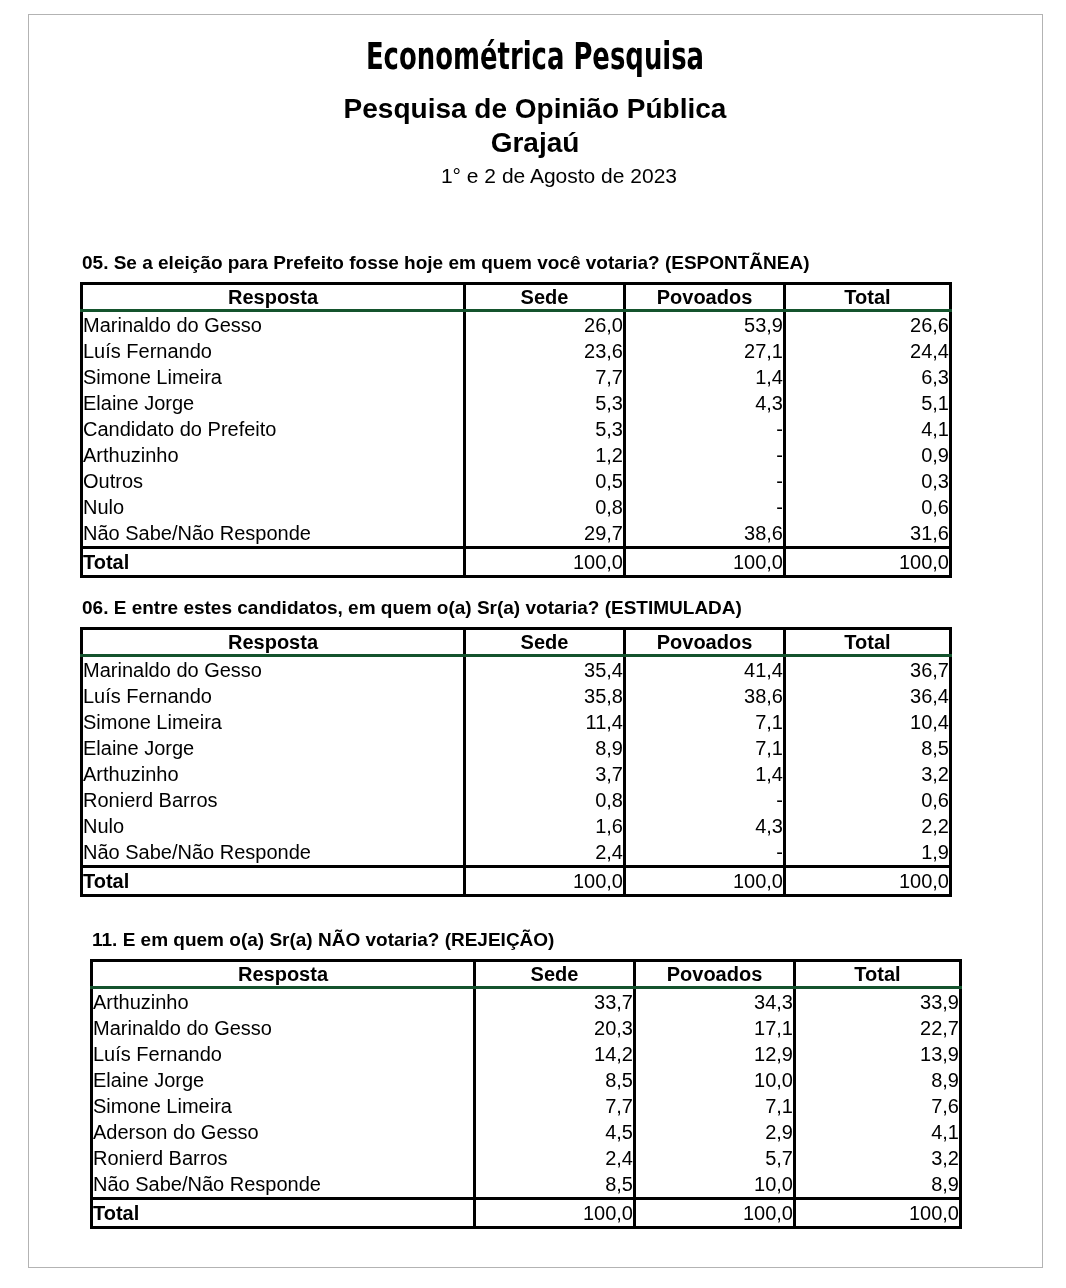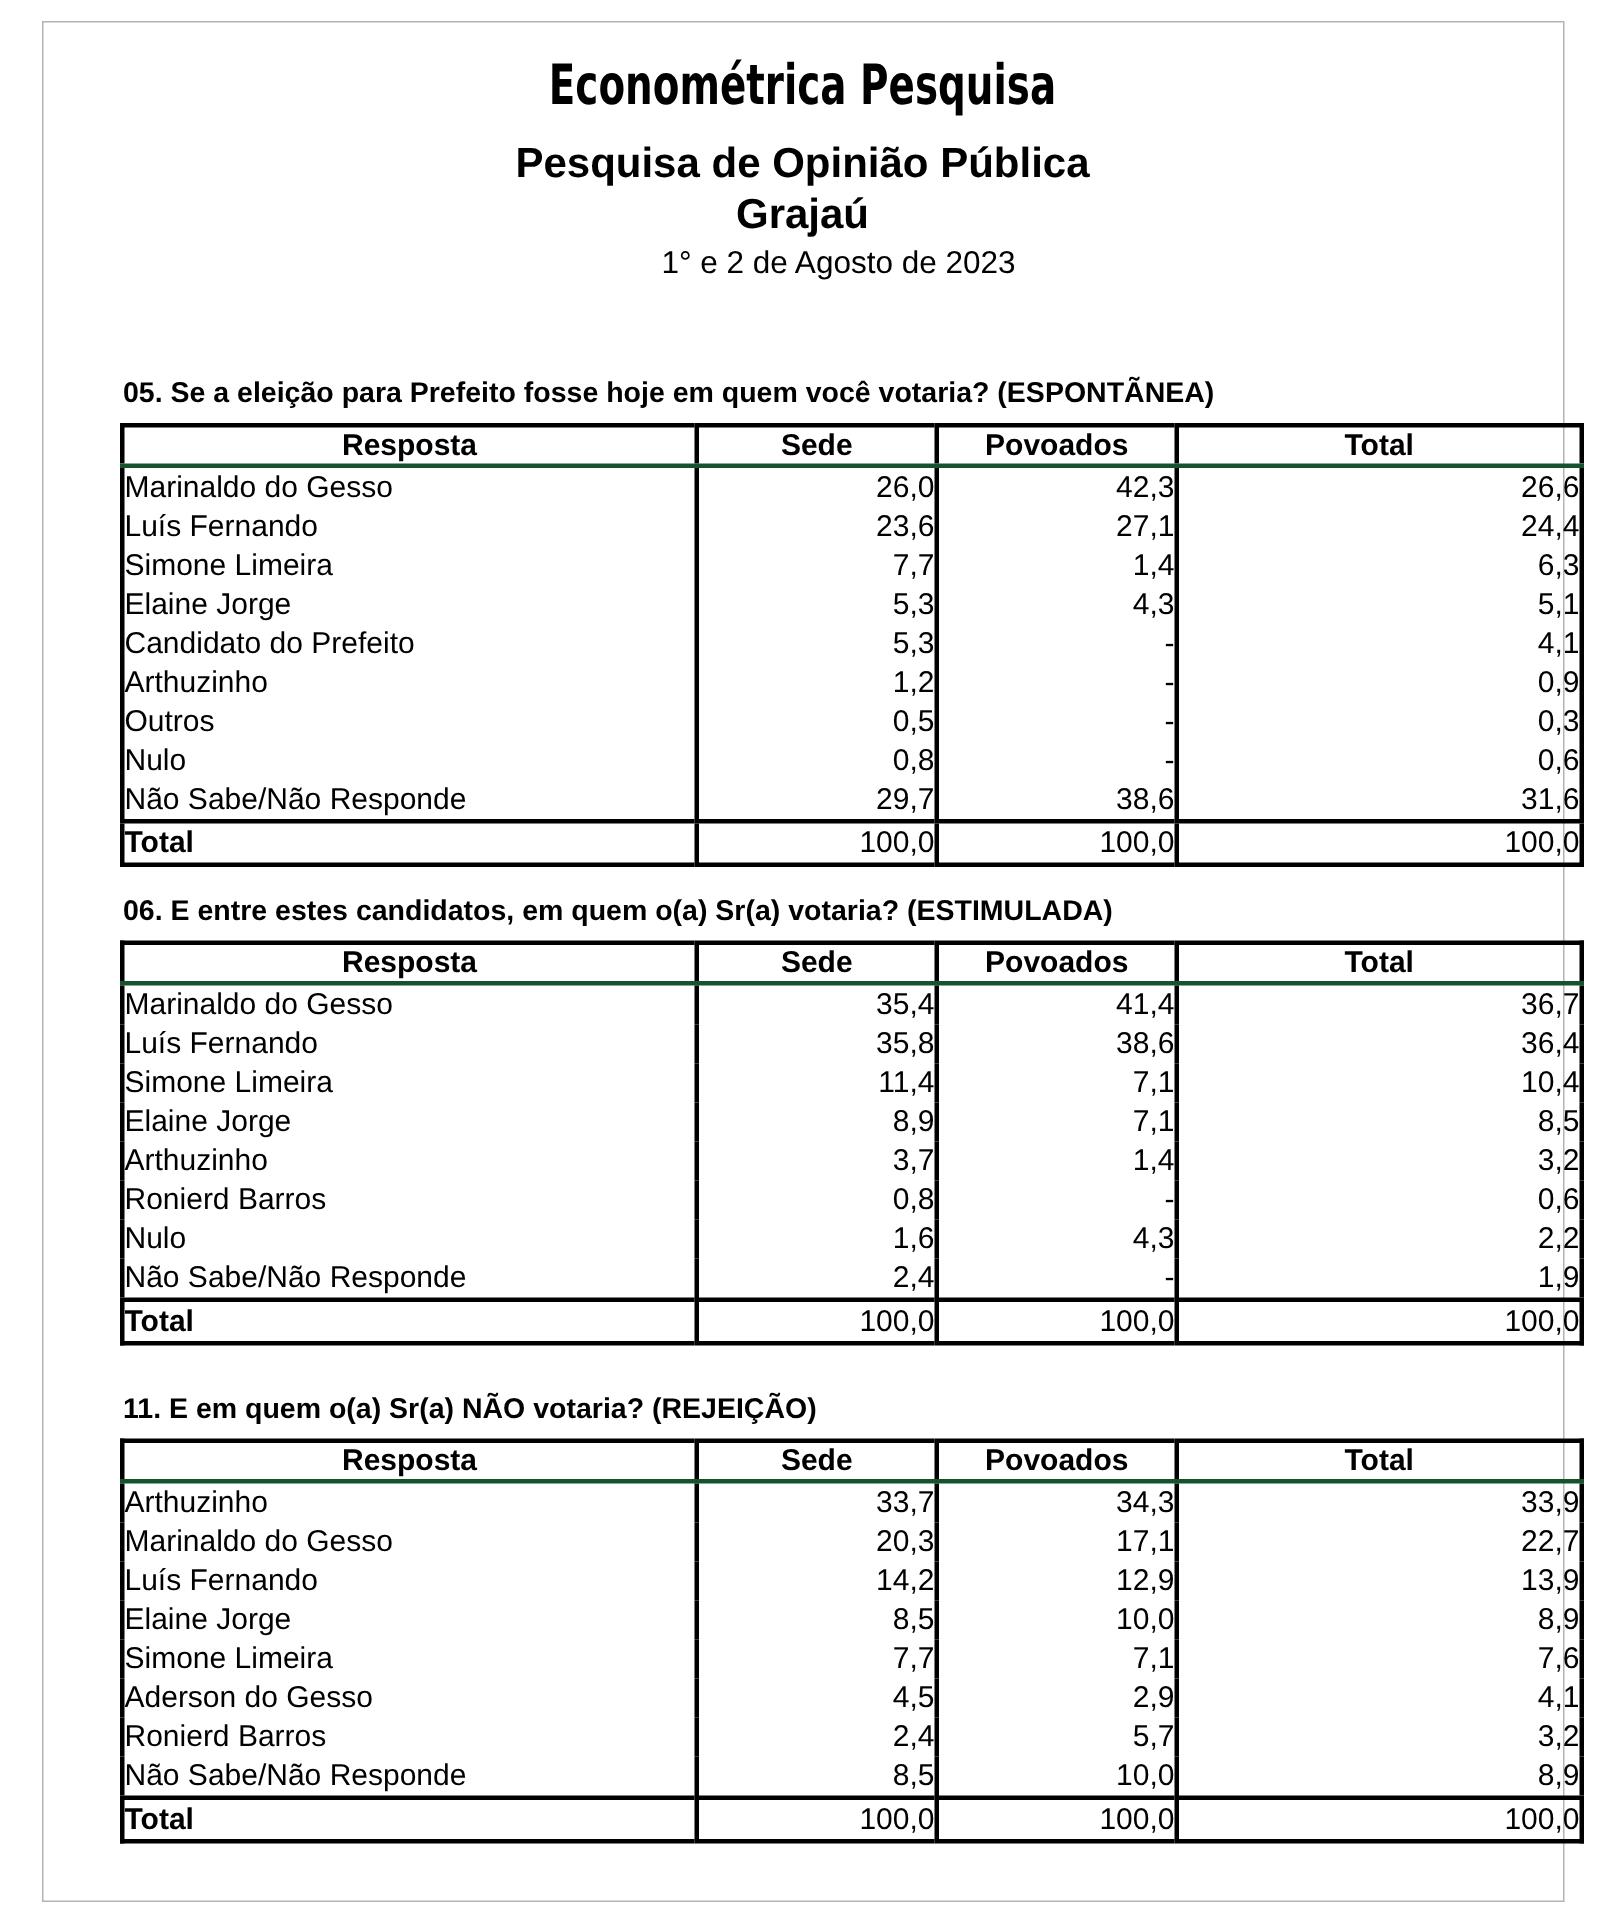--- a/index.html
+++ b/index.html
@@ -51,21 +51,21 @@
     line-height: 34px;
   }
   .doc-date {
     font-size: 21px;
     line-height: 26px;
     margin-top: 3px;
     padding-left: 48px;
   }
   .block {
     position: absolute;
-    width: 976px;
+    width: 872px;
   }
   .question {
     font-size: 19px;
     font-weight: bold;
     line-height: 22px;
     margin: 0 0 8px 2px;
     white-space: nowrap;
   }
   table.survey {
     border-collapse: collapse;
@@ -126,21 +126,21 @@
         <th>Resposta</th>
         <th>Sede</th>
         <th>Povoados</th>
         <th>Total</th>
       </tr>
     </thead>
     <tbody>
         <tr>
           <td class="c-label">Marinaldo do Gesso</td>
           <td class="c-num">26,0</td>
-          <td class="c-num">42,3</td>
+          <td class="c-num">53,9</td>
           <td class="c-num">26,6</td>
         </tr>
         <tr>
           <td class="c-label">Luís Fernando</td>
           <td class="c-num">23,6</td>
           <td class="c-num">27,1</td>
           <td class="c-num">24,4</td>
         </tr>
         <tr>
           <td class="c-label">Simone Limeira</td>
@@ -267,21 +267,21 @@
       <tr class="total-row">
         <td class="c-label">Total</td>
         <td class="c-num">100,0</td>
         <td class="c-num">100,0</td>
         <td class="c-num">100,0</td>
       </tr>
     </tbody>
   </table>
 </section>
 
-<section class="block" style="left:80px; top:929px;">
+<section class="block" style="left:90px; top:929px;">
   <div class="question">11. E em quem o(a) Sr(a) NÃO votaria? (REJEIÇÃO)</div>
   <table class="survey">
     <colgroup>
         <col style="width:383px">
         <col style="width:160px">
         <col style="width:160px">
         <col>
       </colgroup>
     <thead>
       <tr>

